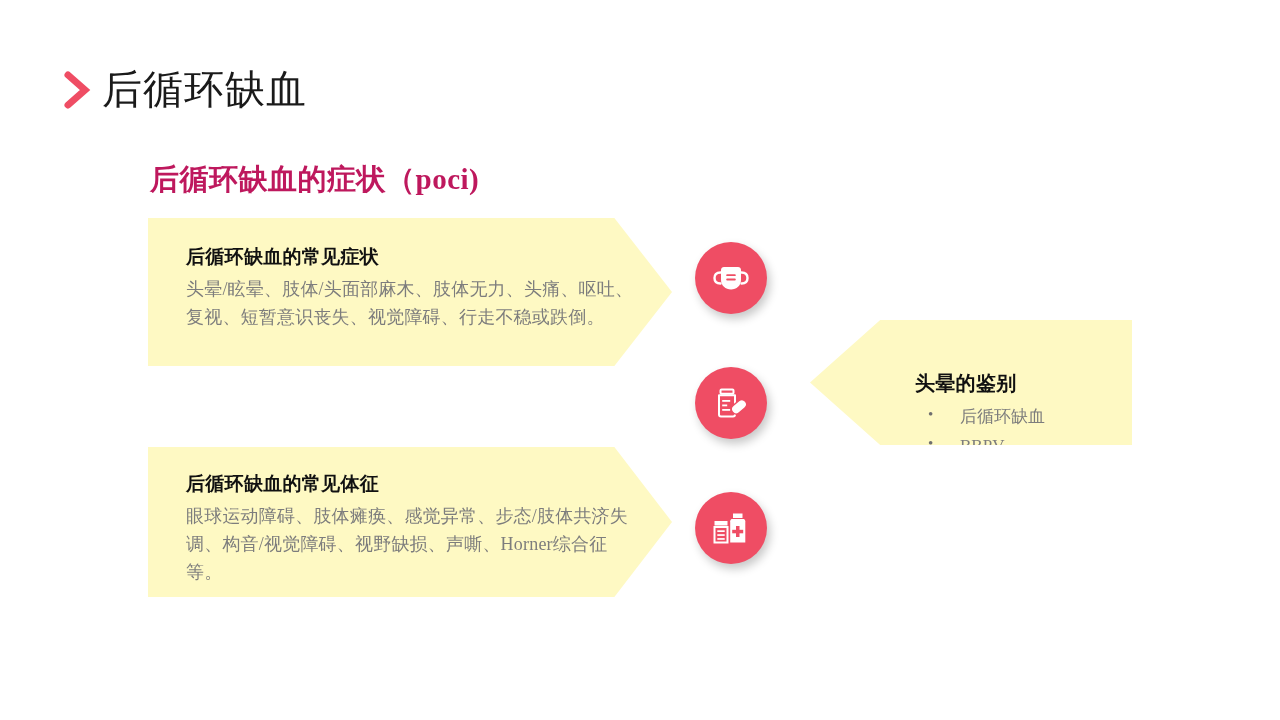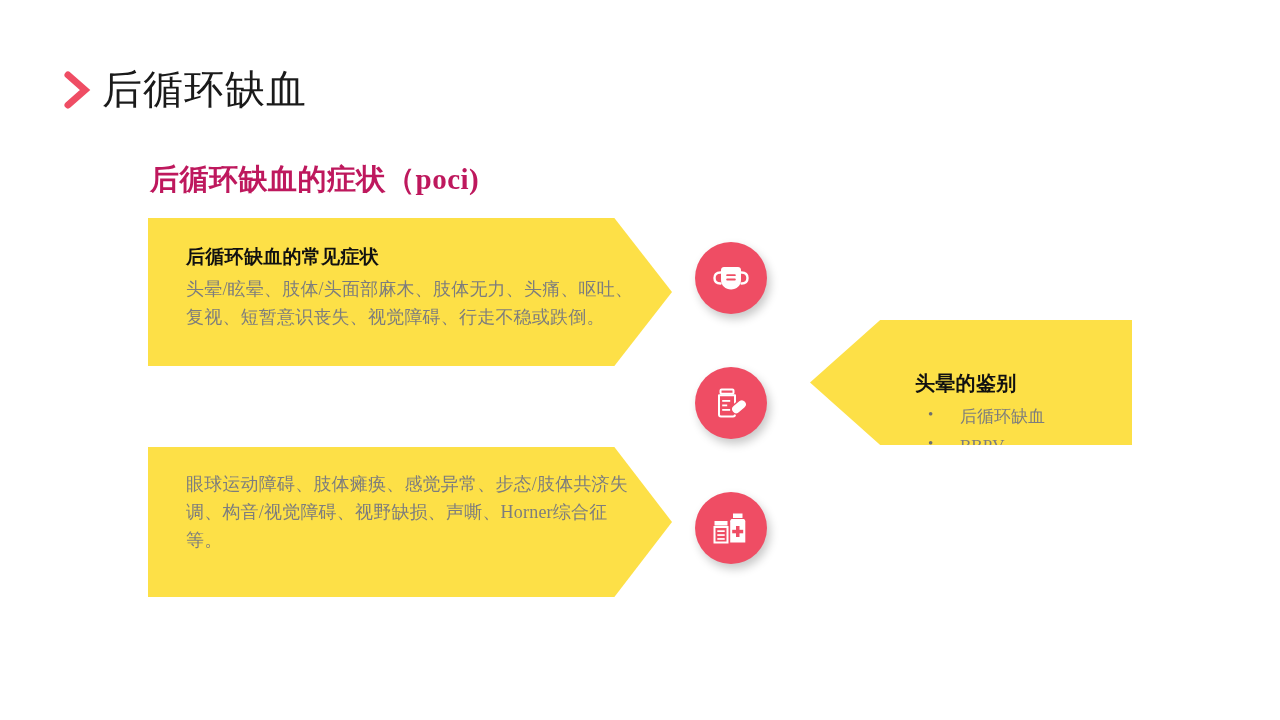--- a/index.html
+++ b/index.html
@@ -49,21 +49,21 @@
     font-size: 29px;
     font-weight: bold;
     color: #be185d;
     white-space: nowrap;
     letter-spacing: 0.5px;
   }
 
   
   .arrow-box {
     position: absolute;
-    background: #fde047;
+    background: #fef9c3;
     box-sizing: border-box;
   }
   .arrow-box.right {
     
     clip-path: polygon(0 0, 89% 0, 100% 50%, 89% 100%, 0 100%);
   }
   .arrow-box.left {
     
     clip-path: polygon(0 50%, 21.8% 0, 100% 0, 100% 100%, 21.8% 100%);
   }
@@ -159,20 +159,21 @@
 </div>
 
 <div id="section-subtitle">后循环缺血的症状（poci)</div>
 
 <div class="arrow-box right" id="box-symptoms">
   <div class="box-heading">后循环缺血的常见症状</div>
   <div class="box-body">头晕/眩晕、肢体/头面部麻木、肢体无力、头痛、呕吐、复视、短暂意识丧失、视觉障碍、行走不稳或跌倒。</div>
 </div>
 
 <div class="arrow-box right" id="box-signs">
+  <div class="box-heading">后循环缺血的常见体征</div>
   <div class="box-body">眼球运动障碍、肢体瘫痪、感觉异常、步态/肢体共济失调、构音/视觉障碍、视野缺损、声嘶、Horner综合征等。</div>
 </div>
 
 <div class="arrow-box left" id="box-differential">
   <div class="box-heading">头晕的鉴别</div>
   <ul id="diff-list">
     <li>后循环缺血</li>
     <li>BBPV</li>
   </ul>
 </div>

